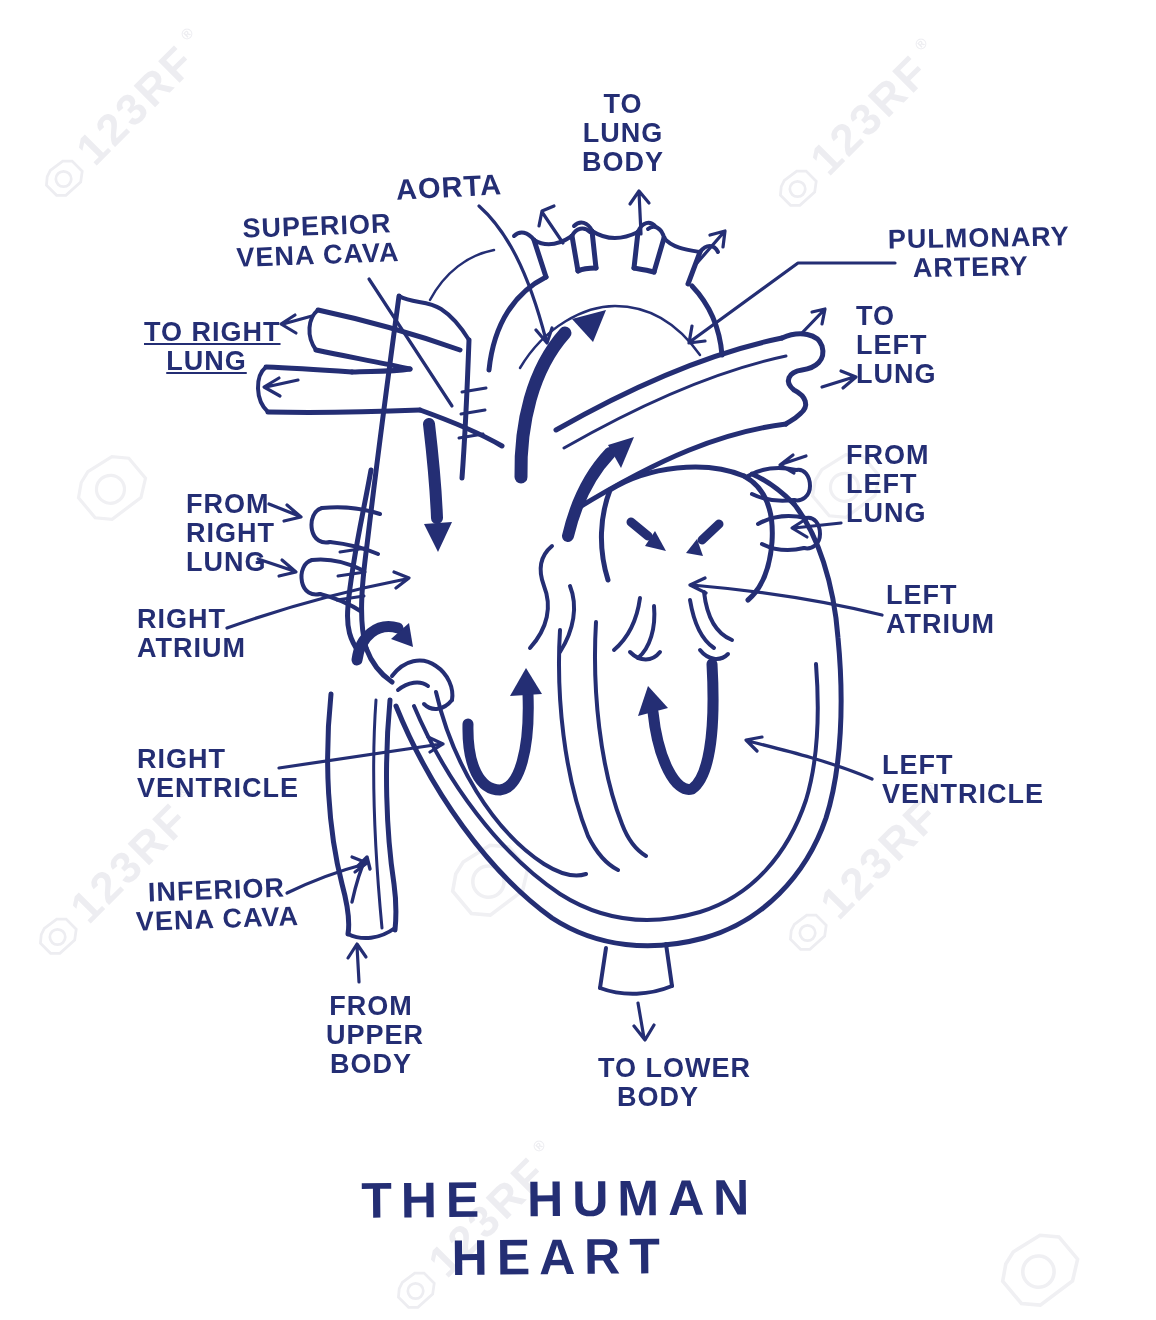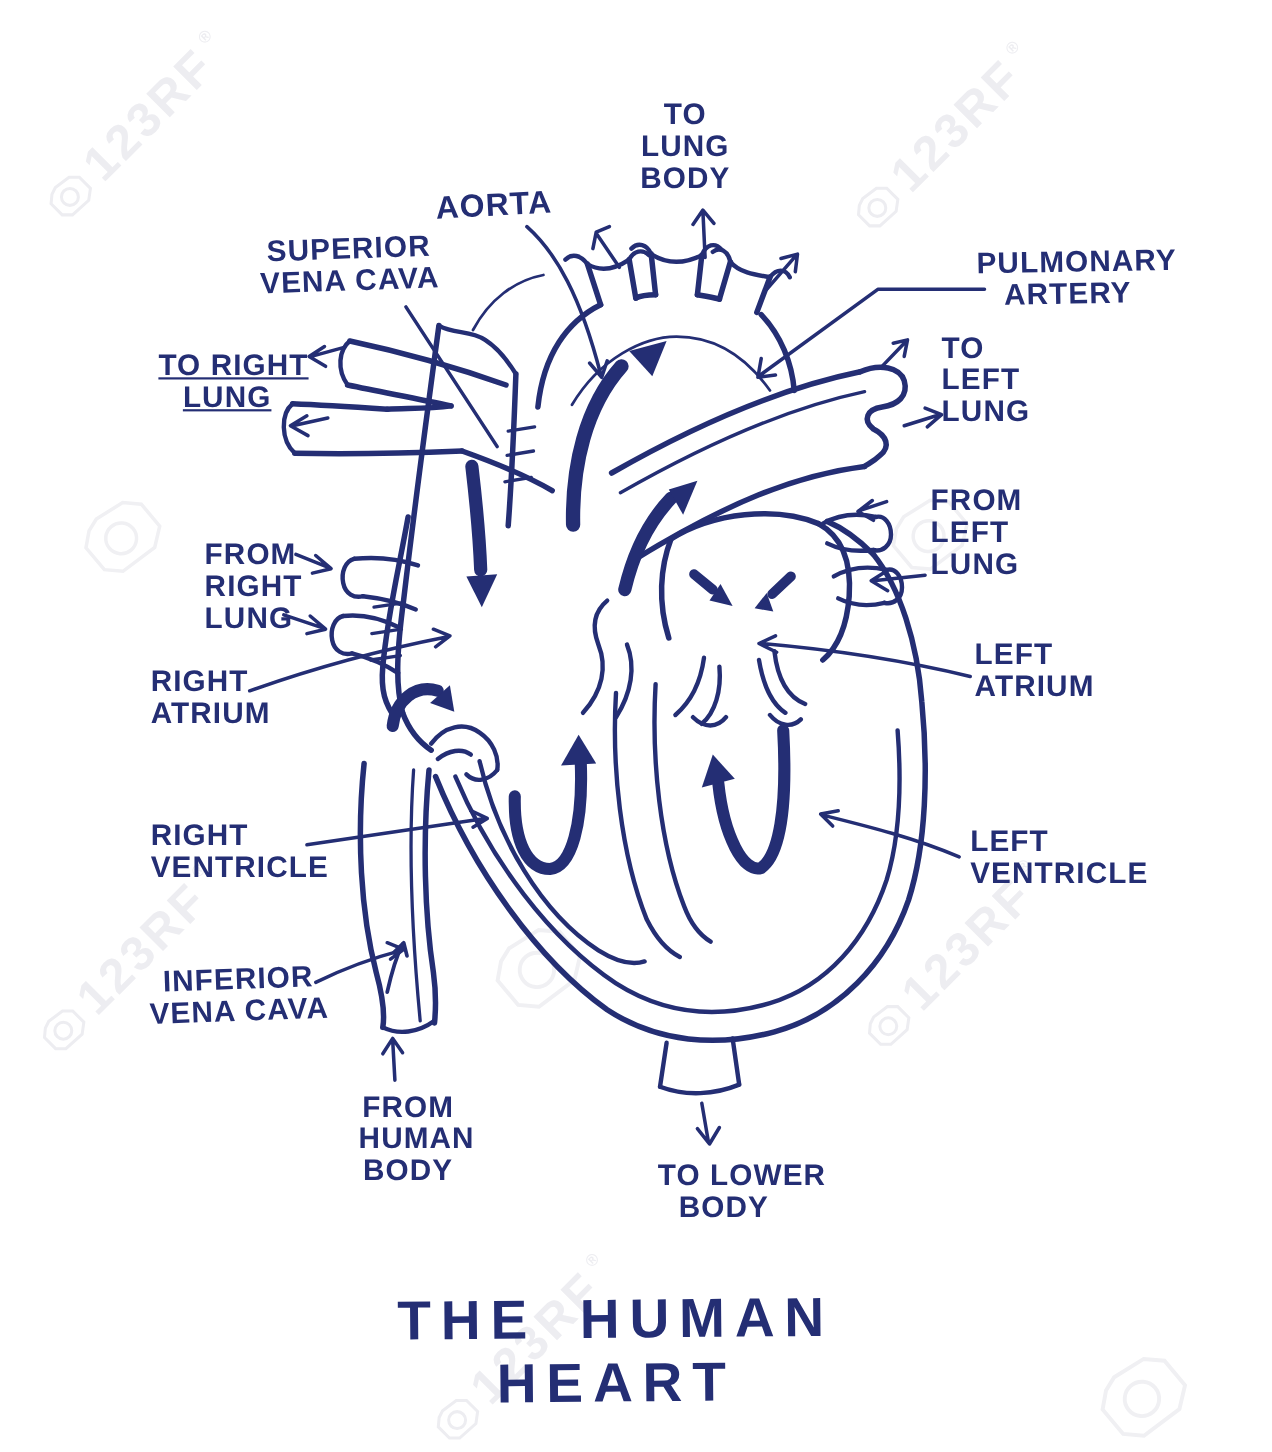--- a/index.html
+++ b/index.html
@@ -313,21 +313,21 @@
   <div class="lbl" style="left:882px;top:751px;">
     <span>LEFT</span>
     <span>VENTRICLE</span>
   </div>
   <div class="lbl center" style="left:132px;top:876px;width:170px;transform:rotate(-2deg);">
     <span>INFERIOR</span>
     <span>VENA CAVA</span>
   </div>
   <div class="lbl center" style="left:326px;top:992px;width:90px;">
     <span>FROM</span>
-    <span>HUMAN</span>
+    <span>UPPER</span>
     <span>BODY</span>
   </div>
   <div class="lbl center" style="left:598px;top:1054px;width:120px;">
     <span>TO LOWER</span>
     <span>BODY</span>
   </div>
 
   <div id="title">THE HUMAN HEART</div>
 </div>
 

